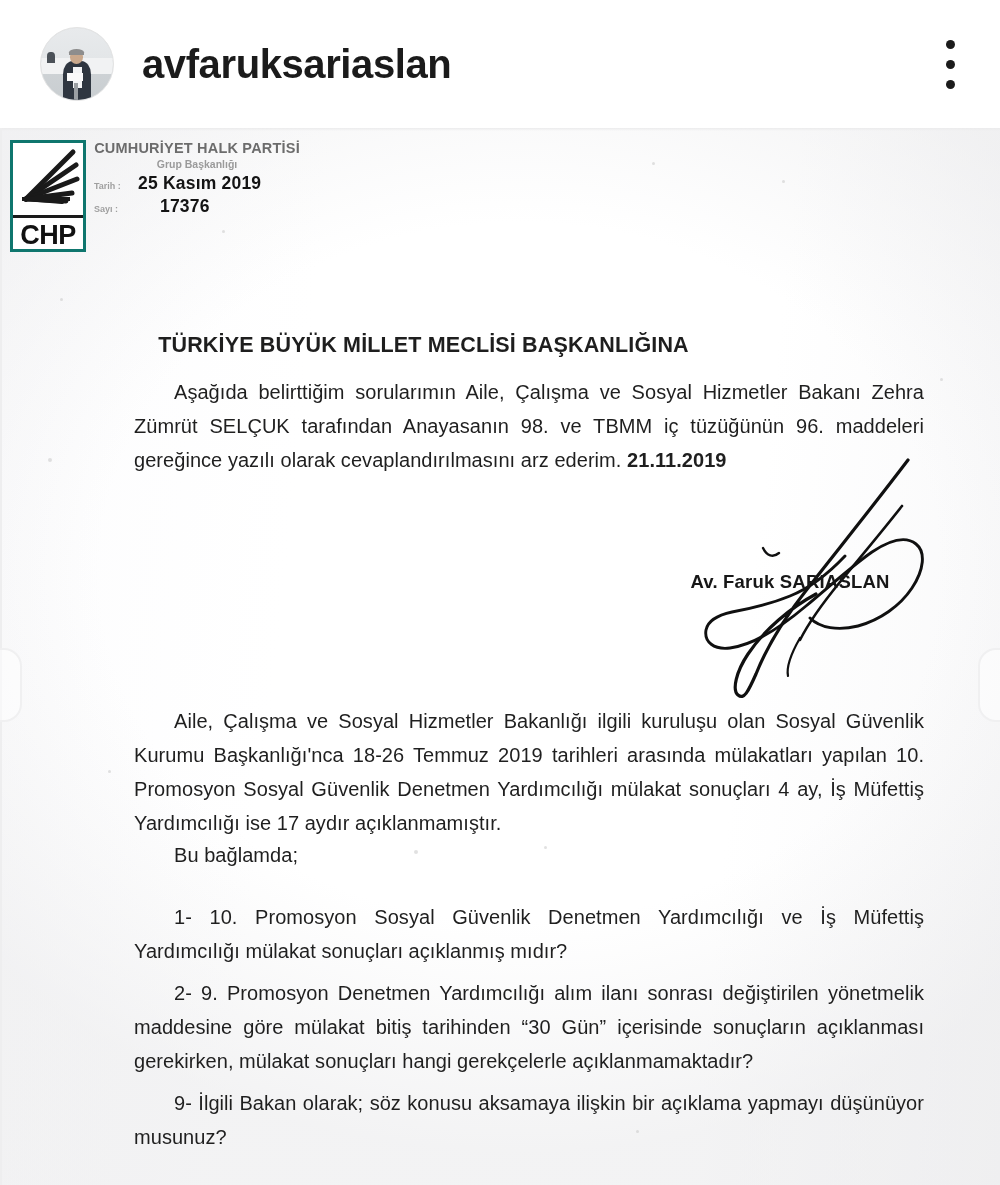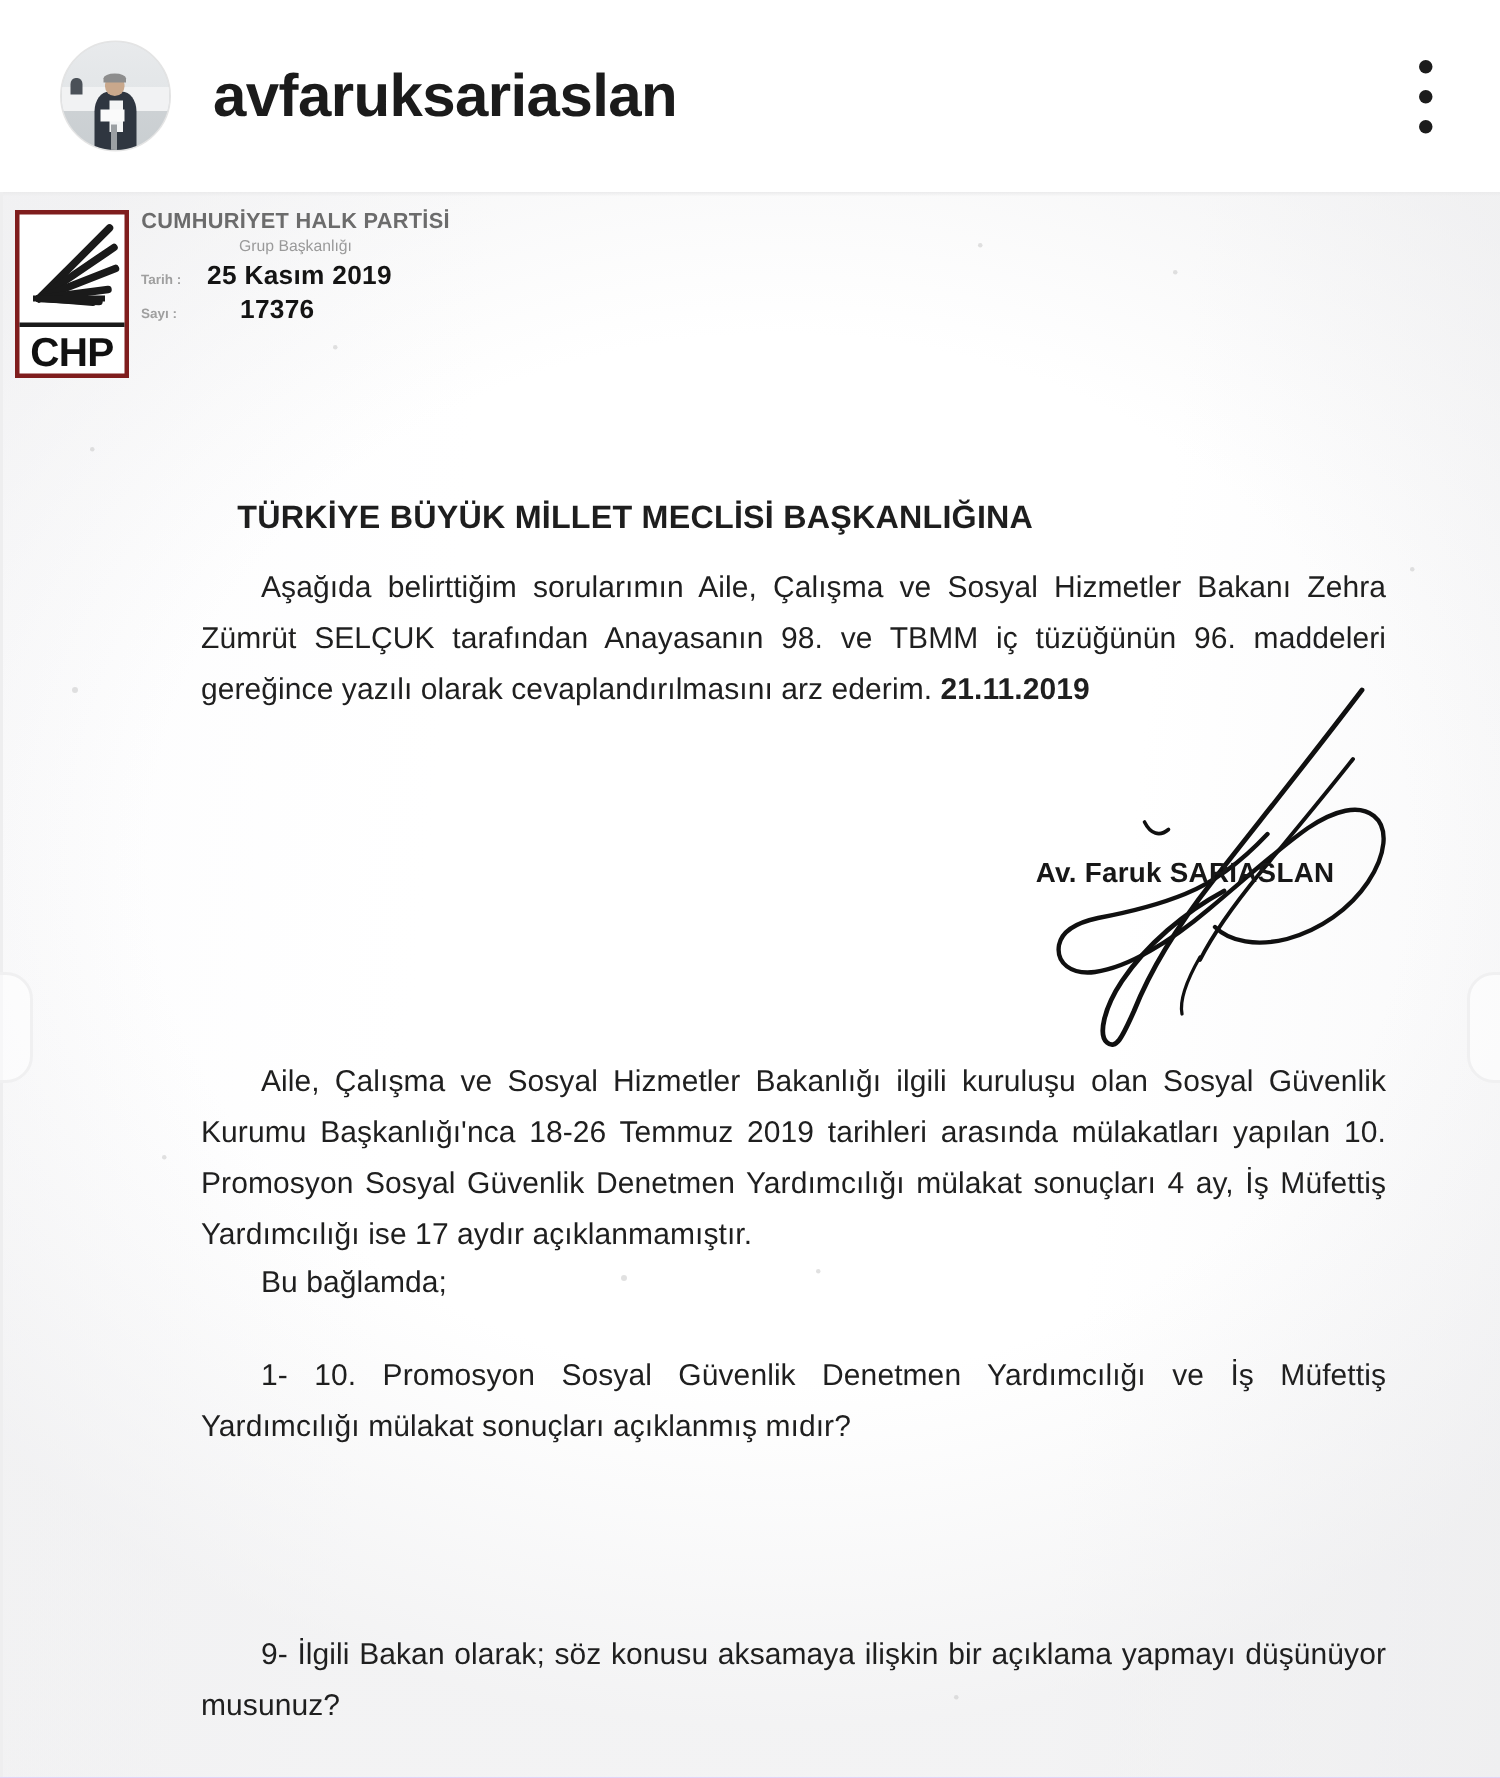--- a/index.html
+++ b/index.html
@@ -168,21 +168,21 @@
     position: absolute;
     left: 10px; top: 12px;
     width: 290px;
     height: 125px;
   }
   #logo-box {
     position: absolute;
     left: 0; top: 0;
     width: 76px;
     height: 112px;
-    border: 3px solid #7f1d1d;
+    border: 3px solid #0f766e;
     box-sizing: border-box;
     background: #ffffff;
   }
   #logo-arrows {
     position: relative;
     height: 72px;
     border-bottom: 3px solid #1a1a1a;
     overflow: hidden;
   }
   #logo-arrows svg { position:absolute; left:0; top:0; }
@@ -213,21 +213,21 @@
     font-size: 14.5px;
     font-weight: 700;
     letter-spacing: 0.2px;
     color: #4e4e4e;
     text-align: center;
     line-height: 17px;
     opacity: 0.82;
   }
   #lh-grup {
     font-size: 10.5px;
-    font-weight: 400;
+    font-weight: 700;
     color: #7b7b7b;
     text-align: center;
     line-height: 14px;
     opacity: 0.75;
   }
   .lh-row {
     display: flex;
     align-items: baseline;
     margin-top: 2px;
   }
@@ -421,20 +421,21 @@
 
     <div id="signature-block">
       <div>Av. Faruk SARIASLAN</div>
     </div>
 
     <div class="para" id="para-body">Aile, Çalışma ve Sosyal Hizmetler Bakanlığı ilgili kuruluşu olan Sosyal Güvenlik Kurumu Başkanlığı'nca 18-26 Temmuz 2019 tarihleri arasında mülakatları yapılan 10. Promosyon Sosyal Güvenlik Denetmen Yardımcılığı mülakat sonuçları 4 ay, İş Müfettiş Yardımcılığı ise 17 aydır açıklanmamıştır.</div>
 
     <div class="para" id="para-bu">Bu bağlamda;</div>
 
     <div class="para" id="q1">1- 10. Promosyon Sosyal Güvenlik Denetmen Yardımcılığı ve İş Müfettiş Yardımcılığı mülakat sonuçları açıklanmış mıdır?</div>
+    <div class="para" id="q2">2- 9. Promosyon Denetmen Yardımcılığı alım ilanı sonrası değiştirilen yönetmelik maddesine göre mülakat bitiş tarihinden “30 Gün” içerisinde sonuçların açıklanması gerekirken, mülakat sonuçları hangi gerekçelerle açıklanmamaktadır?</div>
     <div class="para" id="q3">9- İlgili Bakan olarak; söz konusu aksamaya ilişkin bir açıklama yapmayı düşünüyor musunuz?</div>
 
     <div class="speck" style="left:60px;  top:170px; width:3px; height:3px;"></div>
     <div class="speck" style="left:48px;  top:330px; width:4px; height:4px;"></div>
     <div class="speck" style="left:222px; top:102px; width:3px; height:3px;"></div>
     <div class="speck" style="left:652px; top:34px;  width:3px; height:3px;"></div>
     <div class="speck" style="left:782px; top:52px;  width:3px; height:3px;"></div>
     <div class="speck" style="left:414px; top:722px; width:4px; height:4px;"></div>
     <div class="speck" style="left:544px; top:718px; width:3px; height:3px;"></div>
     <div class="speck" style="left:940px; top:250px; width:3px; height:3px;"></div>

